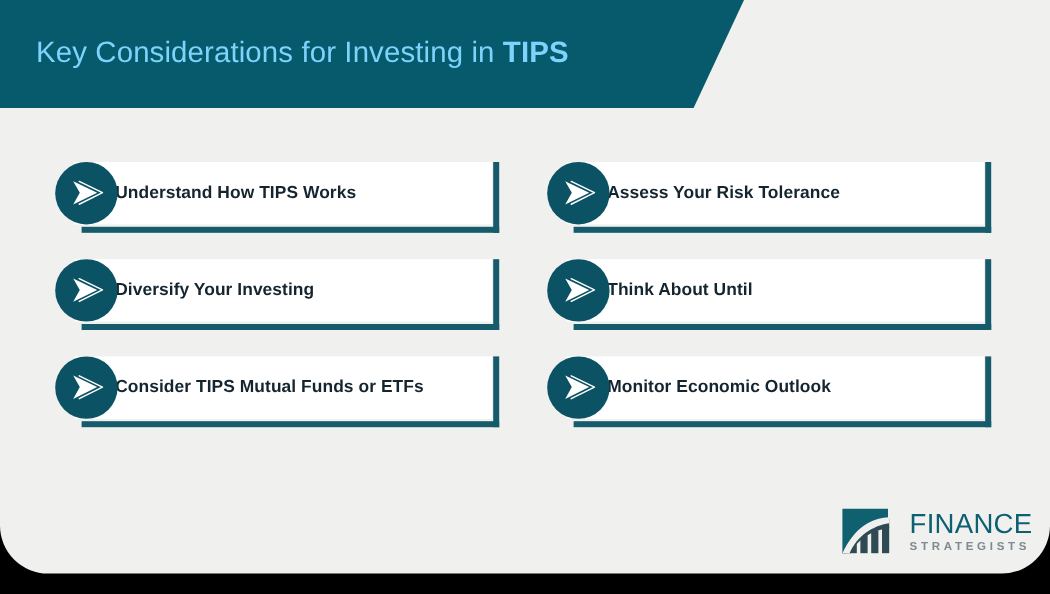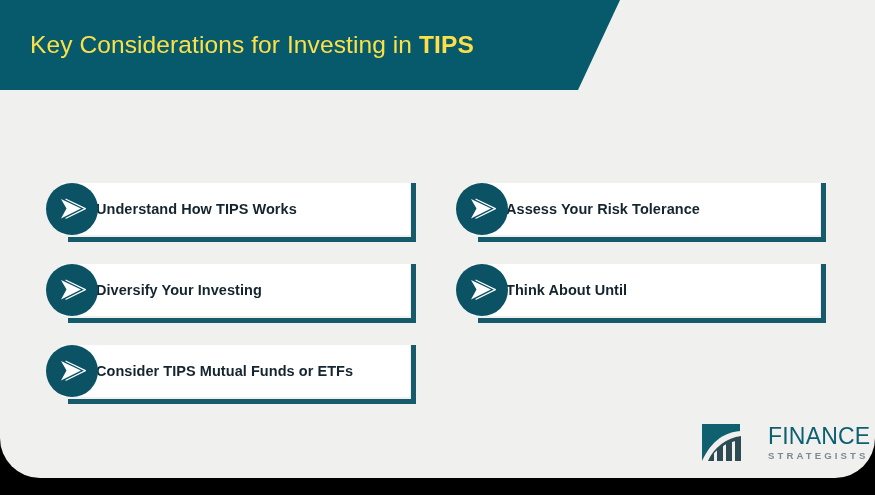--- a/index.html
+++ b/index.html
@@ -51,21 +51,21 @@
     left: 0;
     top: 0;
     width: 620px;
     height: 90px;
     background: #065a6b;
     clip-path: polygon(0 0, 620px 0, 578px 90px, 0 90px);
     display: flex;
     align-items: center;
   }
   .header-title {
-    color: #fde047;
+    color: #7dd3fc;
     font-size: 24.5px;
     font-weight: 400;
     letter-spacing: 0.1px;
     margin-left: 30px;
     white-space: nowrap;
   }
   .header-title .strong {
     font-weight: 700;
   }
 
@@ -74,21 +74,20 @@
     position: absolute;
     left: 0;
     top: 90px;
     width: 875px;
     height: 388px;
   }
   .column {
     position: absolute;
     top: 0;
     width: 370px;
-    margin-top: 48px;
   }
   .column-left  { left: 46px; }
   .column-right { left: 456px; }
 
   .item-row {
     position: relative;
     height: 81px;
   }
 
   
@@ -150,21 +149,21 @@
 
   
   .brand-logo {
     position: absolute;
     left: 700px;
     top: 419px;
     width: 150px;
     height: 48px;
     display: flex;
     align-items: center;
-    gap: 24px;
+    gap: 14px;
   }
   .brand-mark { flex: 0 0 auto; }
   .brand-words {
     display: flex;
     flex-direction: column;
     justify-content: center;
     line-height: 1;
   }
   .brand-name {
     color: #0d5f72;
@@ -261,20 +260,32 @@
         <div class="item-card"></div>
         <div class="item-icon">
           <svg width="30" height="26" viewBox="0 0 30 26">
             <path d="M4 3 L24 12.6 L4 22.4 L9.5 12.6 Z" fill="#ffffff"></path>
             <path d="M9 3.2 L28.4 12.6 L9 22.2" fill="none" stroke="#ffffff" stroke-width="1.2" stroke-linejoin="round" stroke-linecap="round"></path>
           </svg>
         </div>
         <div class="item-label">Think About Until</div>
       </div>
 
+      <div class="item-row">
+        <div class="accent-right"></div>
+        <div class="accent-bottom"></div>
+        <div class="item-card"></div>
+        <div class="item-icon">
+          <svg width="30" height="26" viewBox="0 0 30 26">
+            <path d="M4 3 L24 12.6 L4 22.4 L9.5 12.6 Z" fill="#ffffff"></path>
+            <path d="M9 3.2 L28.4 12.6 L9 22.2" fill="none" stroke="#ffffff" stroke-width="1.2" stroke-linejoin="round" stroke-linecap="round"></path>
+          </svg>
+        </div>
+        <div class="item-label">Monitor Economic Outlook</div>
+      </div>
 
     </div>
   </div>
 
   <div class="brand-logo">
     <span class="brand-mark">
       <svg width="44" height="42" viewBox="0 0 44 42">
         <path d="M2 4 H40 V18 C26 18 12 27 6 41 H2 Z" fill="#10616f"></path>
         <path d="M2 41 C10 22 24 13 41 12 L41 20 C26 22 14 30 9 41 Z" fill="#2e4a52"></path>
         <rect x="8" y="30" width="6" height="11" fill="#2e4a52"></rect>

